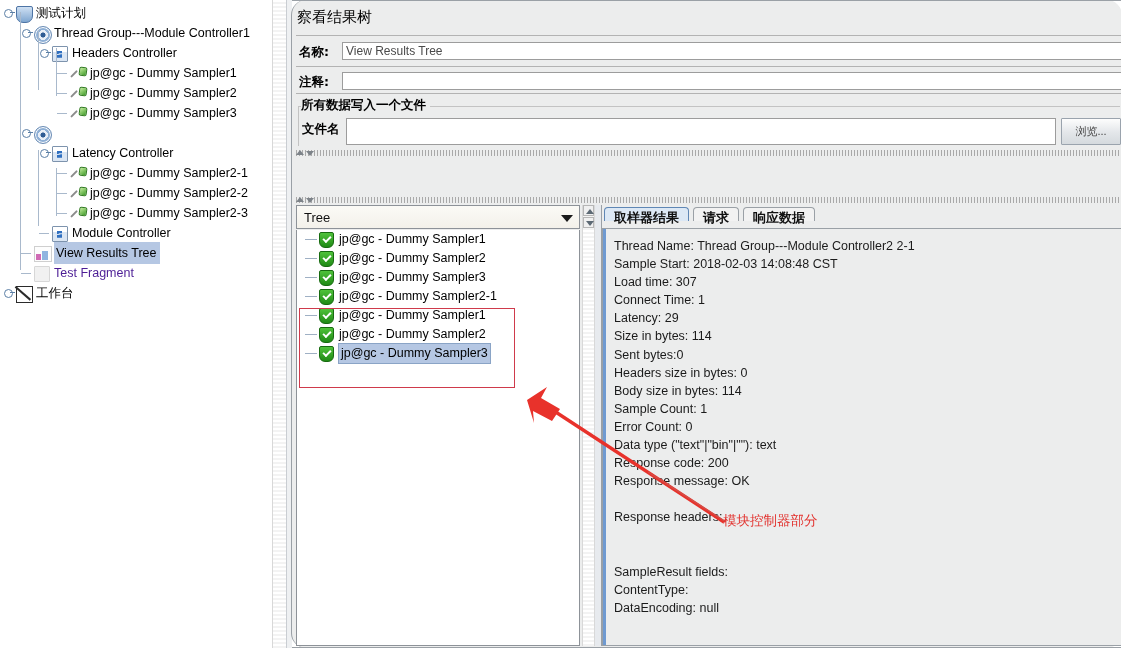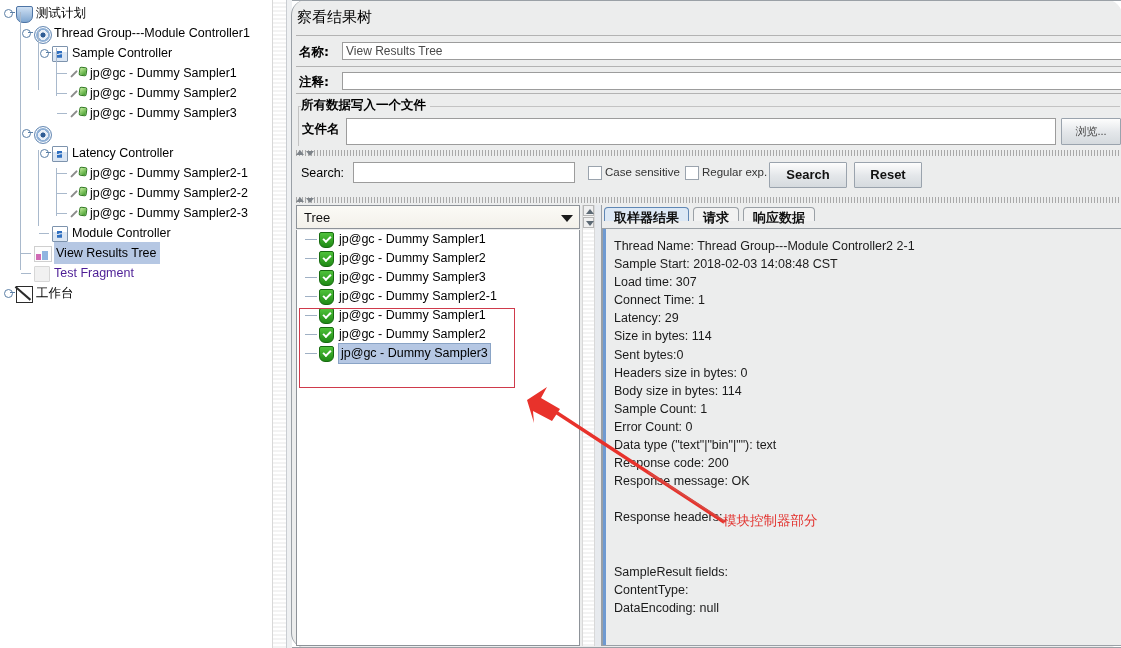--- a/index.html
+++ b/index.html
@@ -185,21 +185,21 @@
 </style>
 </head>
 <body>
 
 <div id="root">
 
   <div id="tree-pane">
     <div class="tree-list" id="tree-list">
         <div class="tnode"><span style="display:inline-block;width:0px"></span><span class="handle"></span><span class="ticon"><span class="ic-plan" style="position:absolute;left:0;top:1px;"></span></span><span class="lbl">测试计划</span></div>
         <div class="tnode"><span style="display:inline-block;width:18px"></span><span class="handle"></span><span class="ticon"><span class="ic-tg" style="position:absolute;left:0;top:1px;"></span></span><span class="lbl">Thread Group---Module Controller1</span></div>
-        <div class="tnode"><span style="display:inline-block;width:36px"></span><span class="handle"></span><span class="ticon"><span class="ic-ctrl" style="position:absolute;left:0;top:1px;"></span></span><span class="lbl">Sample Controller</span></div>
+        <div class="tnode"><span style="display:inline-block;width:36px"></span><span class="handle"></span><span class="ticon"><span class="ic-ctrl" style="position:absolute;left:0;top:1px;"></span></span><span class="lbl">Headers Controller</span></div>
         <div class="tnode"><span style="display:inline-block;width:54px"></span><span class="spacer"><span style="display:block;margin:8px 0 0 3px;width:10px;height:1px;background:#a9b9cc"></span></span><span class="ticon"><span class="ic-samp" style="position:absolute;left:0;top:1px;">
               <span class="stem"></span>
               <span class="tipg"></span>
             </span></span><span class="lbl">jp@gc - Dummy Sampler1</span></div>
         <div class="tnode"><span style="display:inline-block;width:54px"></span><span class="spacer"><span style="display:block;margin:8px 0 0 3px;width:10px;height:1px;background:#a9b9cc"></span></span><span class="ticon"><span class="ic-samp" style="position:absolute;left:0;top:1px;">
               <span class="stem"></span>
               <span class="tipg"></span>
             </span></span><span class="lbl">jp@gc - Dummy Sampler2</span></div>
         <div class="tnode"><span style="display:inline-block;width:54px"></span><span class="spacer"><span style="display:block;margin:8px 0 0 3px;width:10px;height:1px;background:#a9b9cc"></span></span><span class="ticon"><span class="ic-samp" style="position:absolute;left:0;top:1px;">
               <span class="stem"></span>
@@ -259,30 +259,20 @@
       <input class="finput" style="left: 48px; top: 22px; width: 710px; height: 27px;" value="">
       <div class="btn" style="position:absolute;left:763px;top:22px;width:60px;height:27px;line-height:25px;font-size:11px;color:#444;">浏览...</div>
     </div>
 
     <div id="dotline1"></div>
     <div class="collapse-arrows" style="left:4px;top:150px;">
       <i class="ca-up"></i>
       <i class="ca-dn"></i>
     </div>
 
-    <div id="searchband">
-      <span style="position:absolute;left:5px;top:9px;font-size:12.5px;">Search:</span>
-      <input class="finput" style="left: 57px; top: 5px; width: 222px; height: 21px;" value="">
-      <div class="chk" style="left:292px;top:9px;"></div>
-      <span class="chklbl" style="left:309px;top:9px;">Case sensitive</span>
-      <div class="chk" style="left:389px;top:9px;"></div>
-      <span class="chklbl" style="left:406px;top:9px;">Regular exp.</span>
-      <div class="btn" style="position:absolute;left:473px;top:5px;width:78px;height:26px;line-height:24px;font-weight:bold;font-size:13px;">Search</div>
-      <div class="btn" style="position:absolute;left:558px;top:5px;width:68px;height:26px;line-height:24px;font-weight:bold;font-size:13px;">Reset</div>
-    </div>
 
     <div id="dotline2"></div>
     <div class="collapse-arrows" style="left:4px;top:197px;">
       <i class="ca-up"></i>
       <i class="ca-dn"></i>
     </div>
 
     <div id="results">
 
       <div id="combo">

